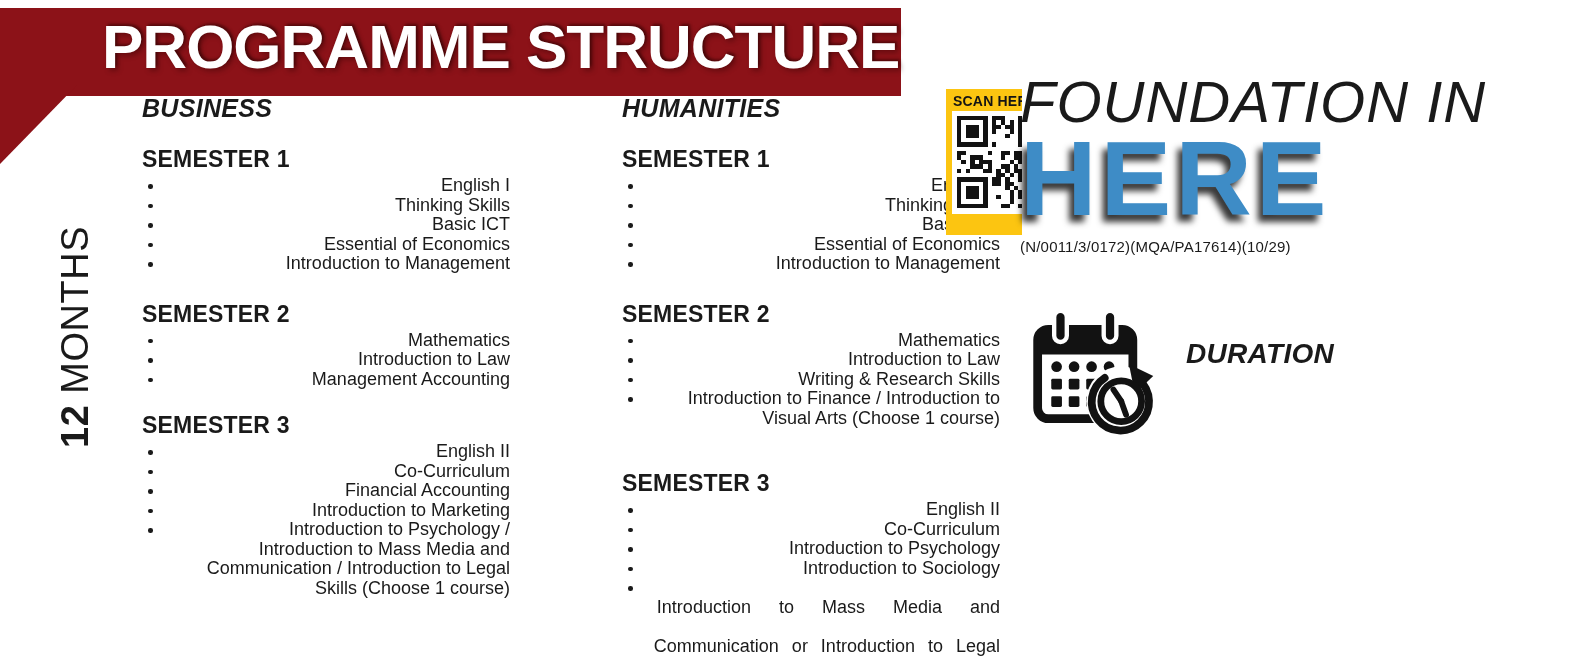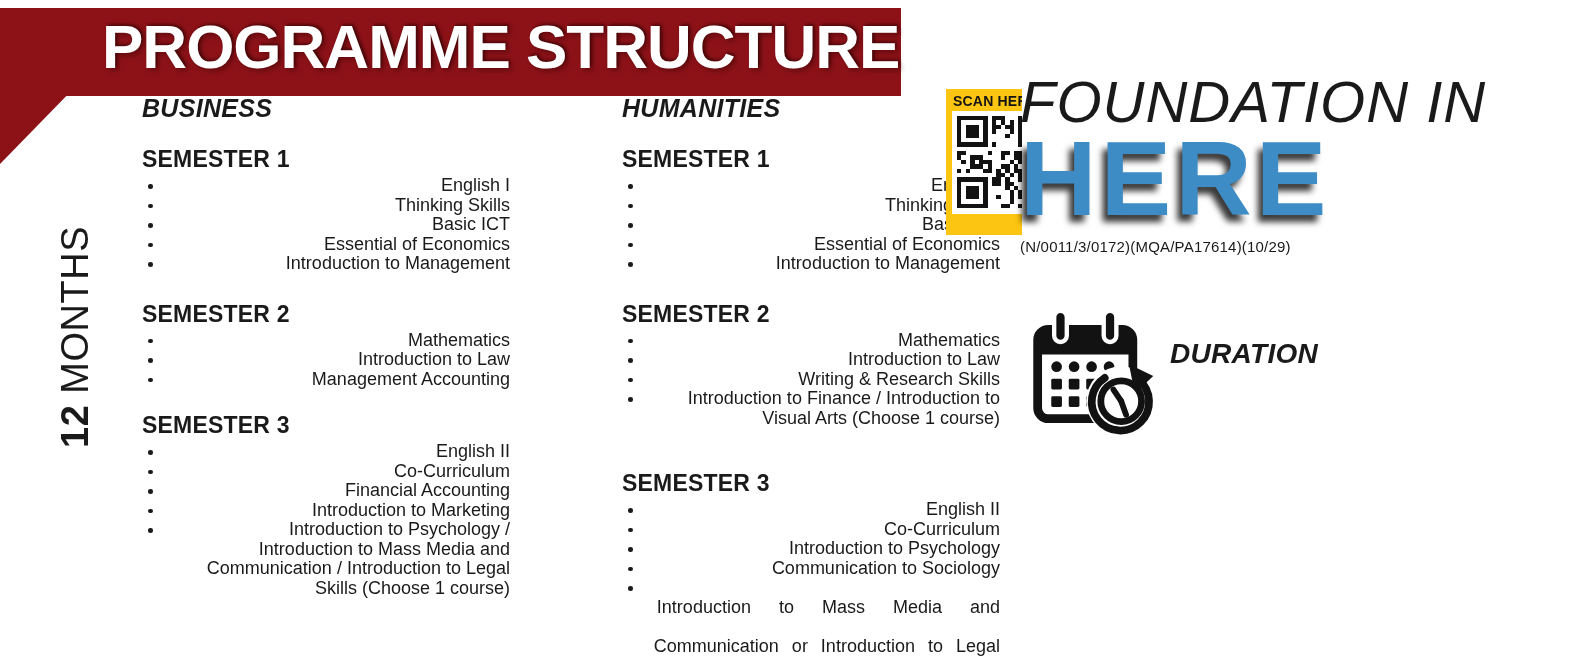--- a/index.html
+++ b/index.html
@@ -73,21 +73,21 @@
   .prog-line2{
     font-size:106px;font-weight:bold;line-height:96px;letter-spacing:4px;
     color:var(--arts-blue,#3E8CC6);
     text-shadow:-5px 7px 6px rgba(0,0,0,.78);
   }
   .prog-accr{font-size:15px;margin-top:12px;letter-spacing:.2px;}
 
   
   .duration{left:1026px;top:306px;display:flex;align-items:flex-start;}
   .cal-icon{width:136px;height:136px;flex:0 0 auto;}
-  .dur-text{margin-left:8px;padding-top:32px;}
+  .dur-text{margin-left:24px;padding-top:32px;}
   .dur-head{font-size:28px;font-weight:bold;font-style:italic;line-height:32px;letter-spacing:.3px;}
   .dur-val{font-size:28px;line-height:36px;white-space:nowrap;}
   .dur-val .bold{font-weight:bold;}
 </style>
 </head>
 <body style="--banner-red: #8C1218; --arts-blue: #3E8CC6; --qr-yellow: #FCC511;">
 
 <div class="abs banner">
   <div class="banner-title">PROGRAMME STRUCTURE</div>
 </div>
@@ -160,21 +160,21 @@
 Visual Arts  (Choose 1 course)</li>
     </ul>
   </div>
 
   <div class="sem sem-3">
     <div class="sem-title">SEMESTER 3</div>
     <ul class="courses">
       <li>English II</li>
       <li>Co-Curriculum</li>
       <li>Introduction to Psychology</li>
-      <li>Communication to Sociology</li>
+      <li>Introduction to Sociology</li>
       <li>
         <span class="line spread-1">Introduction to Mass Media and</span>
         <span class="line spread-2">Communication or Introduction to Legal</span>
         
       </li>
     </ul>
   </div>
 </div>
 
 <div class="abs qr-clip">

